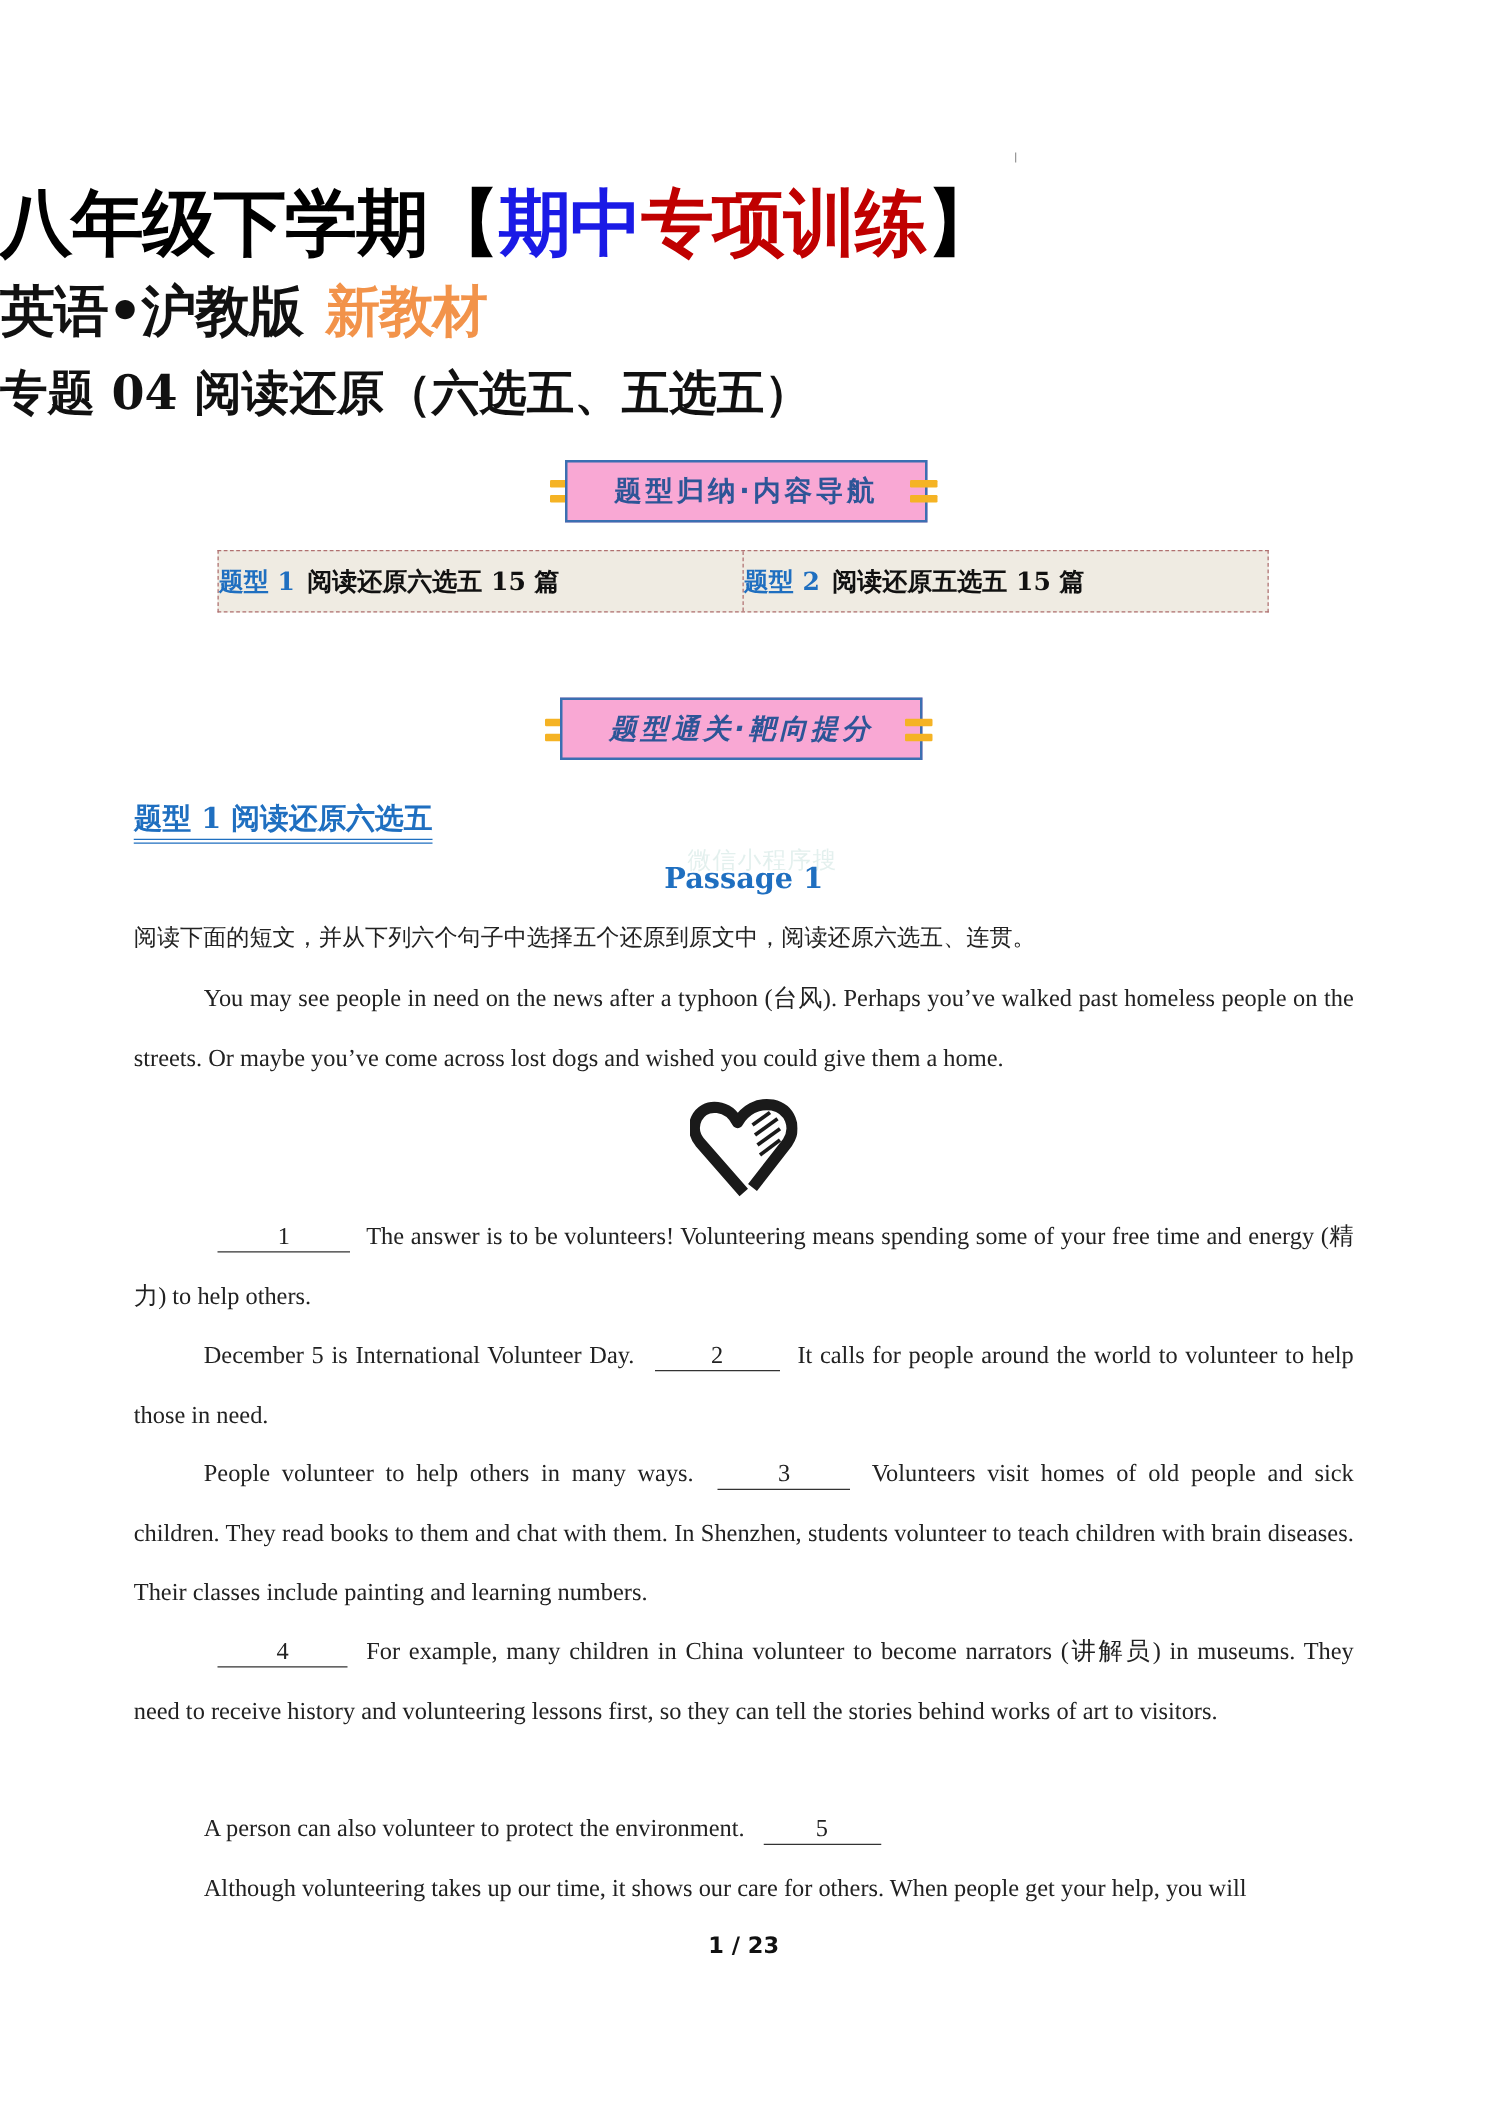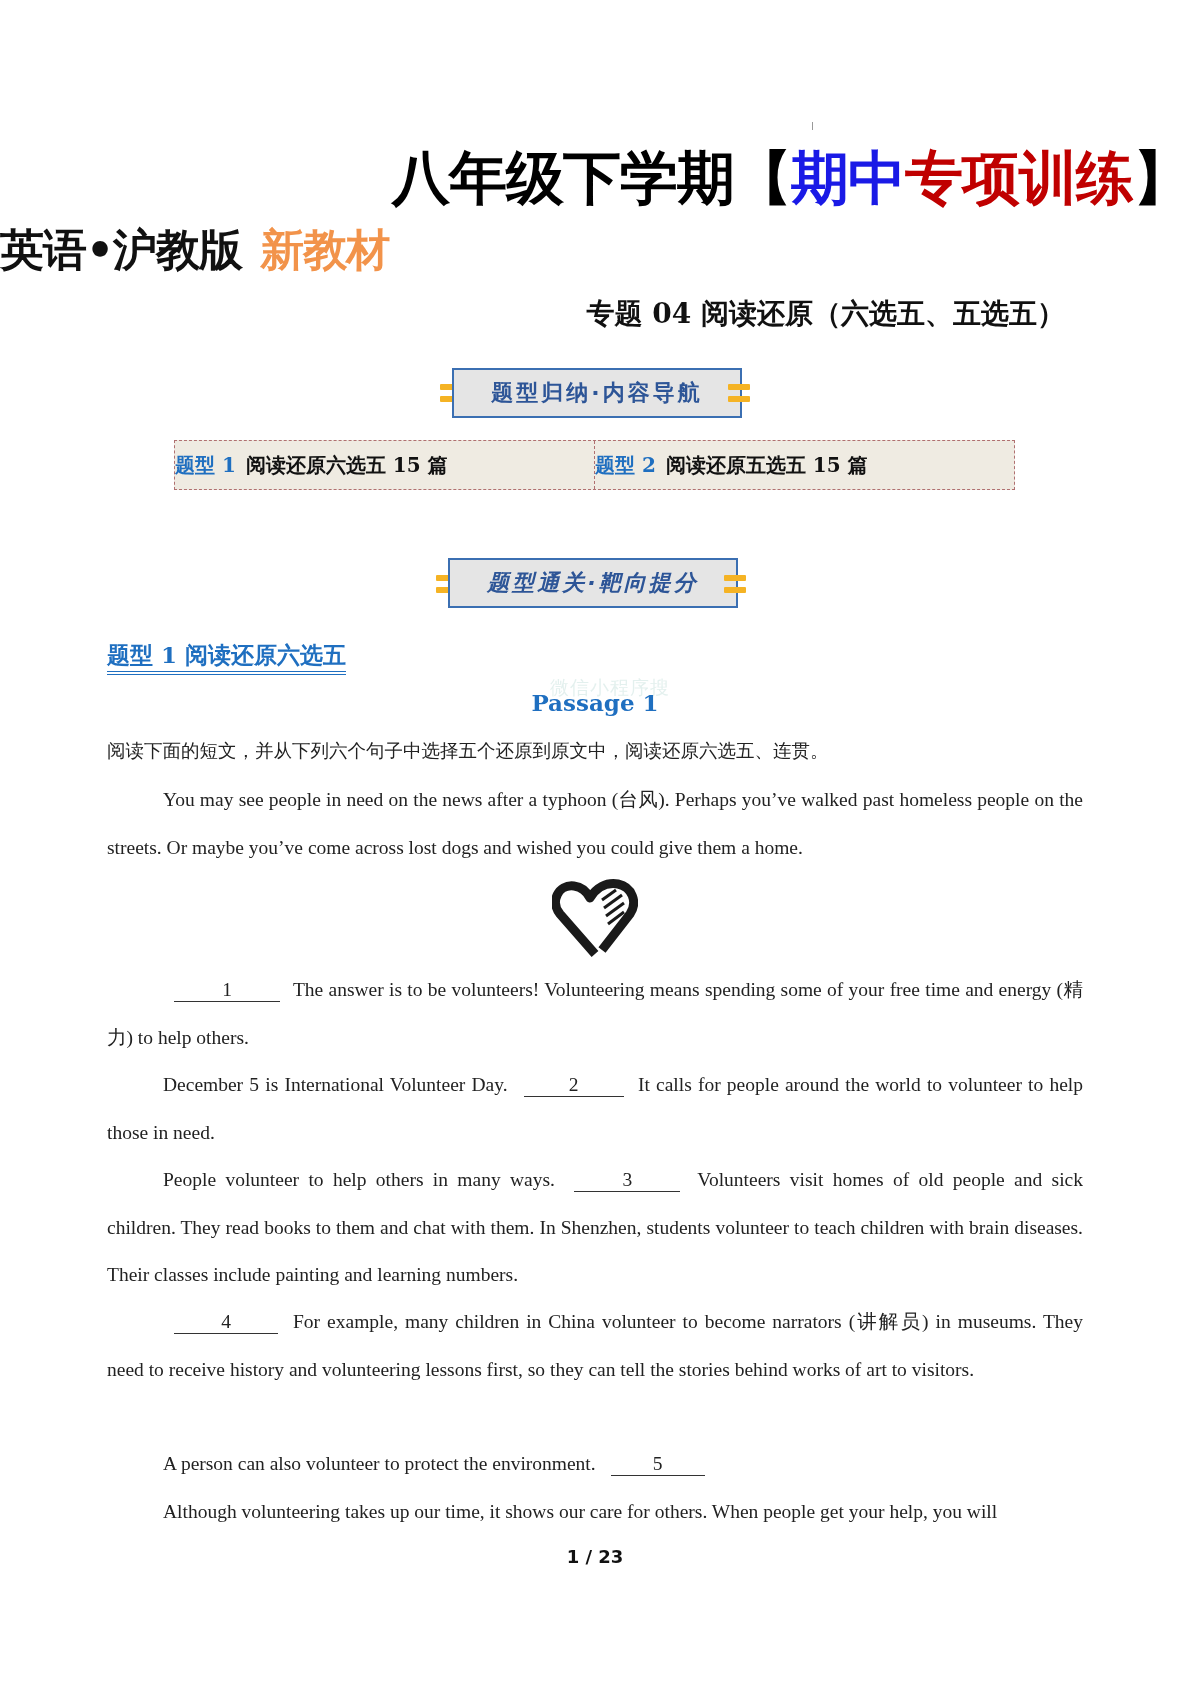--- a/index.html
+++ b/index.html
@@ -1,30 +1,30 @@
 <!DOCTYPE html>
 <html><head>
 <meta charset="utf-8">
 <style>
   html, body { margin: 0; padding: 0; background: #ffffff; }
   body { width: 1190px; height: 1683px; position: relative; overflow: hidden; font-family: "DejaVu Serif", "Liberation Serif", serif; color: #111; }
   .abs { position: absolute; }
 
   .tick { left: 812px; top: 122px; width: 1px; height: 8px; background: #999; }
 
-  .title { left: 0; width: 1190px; top: 140px; text-align: right; font-family: "DejaVu Sans", sans-serif; font-weight: bold; font-size: 58px; line-height: 76px; color: #000; letter-spacing: -1px; }
+  .title { left: 0; width: 1190px; top: 140px; text-align: left; font-family: "DejaVu Sans", sans-serif; font-weight: bold; font-size: 58px; line-height: 76px; color: #000; letter-spacing: -1px; }
   .title .blue { color: #1a1ae6; }
   .title .red { color: #c00000; }
 
   .subtitle { left: 0; width: 1190px; top: 222px; font-family: "DejaVu Sans", sans-serif; font-weight: bold; font-size: 44px; line-height: 56px; color: #111; letter-spacing: -1px; }
   .subtitle .orange { color: #f2934a; margin-left: 18px; }
 
-  .topic { left: 0; width: 1065px; top: 292px; text-align: right; font-family: "DejaVu Serif", serif; font-weight: bold; font-size: 28px; line-height: 44px; color: #111; }
+  .topic { left: 0; width: 1065px; top: 292px; text-align: left; font-family: "DejaVu Serif", serif; font-weight: bold; font-size: 38px; line-height: 44px; color: #111; }
 
-  .navbox { height: 50px; border: 2px solid #3b6fb2; background: #e5e5e5; box-sizing: border-box; display: flex; align-items: center; justify-content: center; font-family: "DejaVu Sans", sans-serif; font-weight: bold; font-size: 22px; color: #2d5597; letter-spacing: 3px; }
+  .navbox { height: 50px; border: 2px solid #3b6fb2; background: #f9a8d4; box-sizing: border-box; display: flex; align-items: center; justify-content: center; font-family: "DejaVu Sans", sans-serif; font-weight: bold; font-size: 22px; color: #2d5597; letter-spacing: 3px; }
   .navbox-1 { left: 452px; top: 368px; width: 290px; }
   .navbox-2 { left: 448px; top: 558px; width: 290px; font-style: italic; }
   .bar-icon { width: 22px; height: 18px; display: flex; flex-direction: column; justify-content: space-between; }
   .bar-icon span { display: block; height: 6px; background: #f5b324; border-radius: 1px; }
   .bar-l1 { left: 440px; top: 384px; }
   .bar-r1 { left: 728px; top: 384px; }
   .bar-l2 { left: 436px; top: 575px; }
   .bar-r2 { left: 724px; top: 575px; }
 
   .toc { left: 174px; top: 440px; width: 841px; height: 50px; background: #efebe2; border: 1.5px dashed #b07070; box-sizing: border-box; display: flex; }

